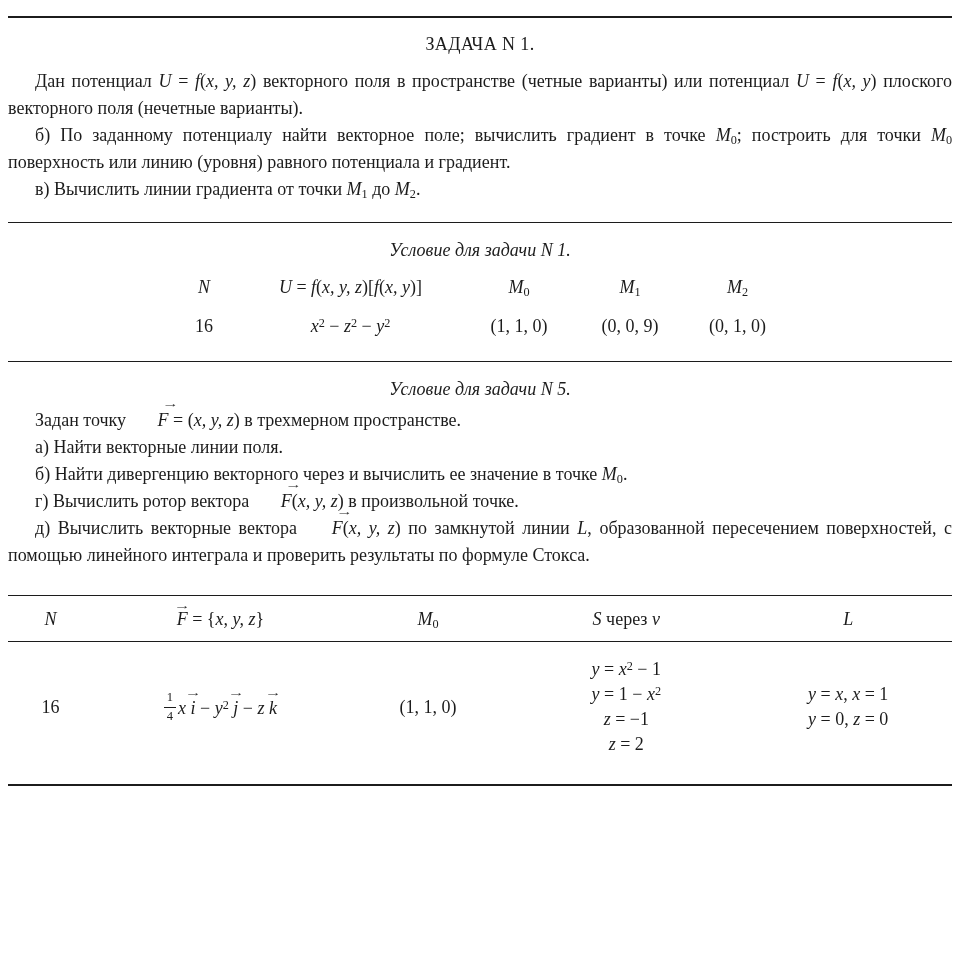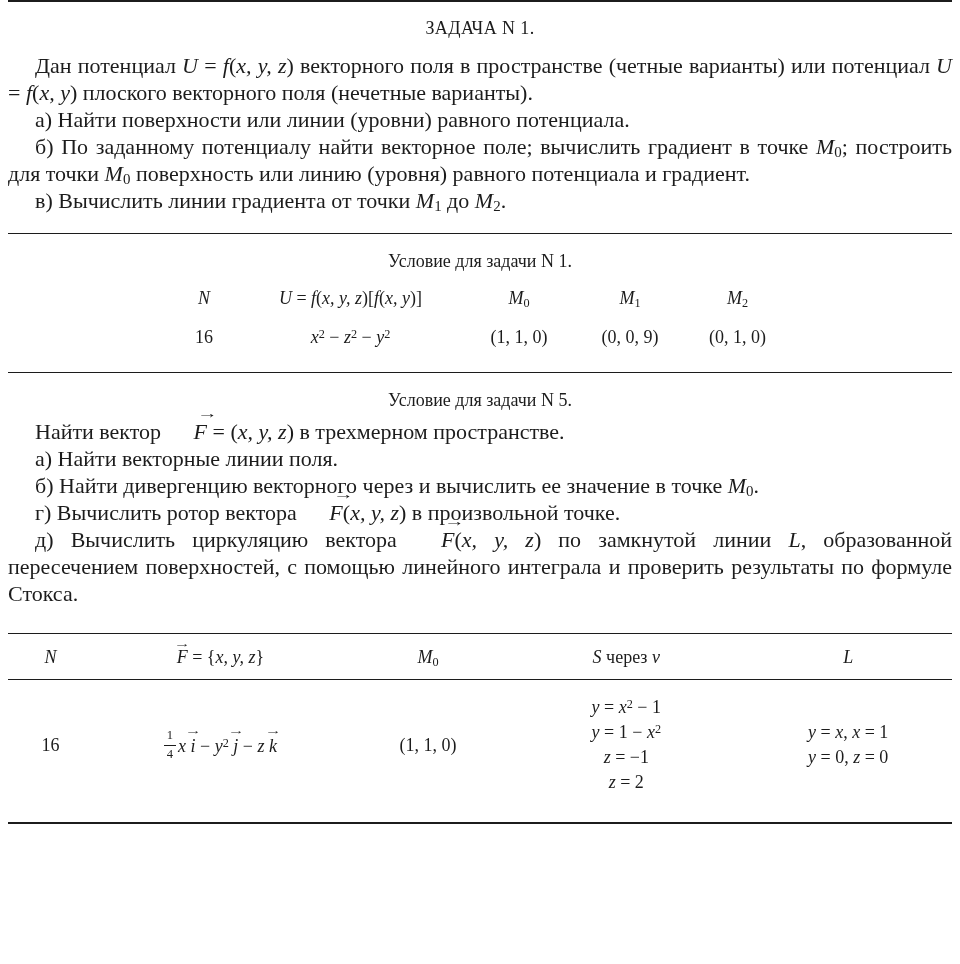--- a/index.html
+++ b/index.html
@@ -5,21 +5,21 @@
   html, body { margin: 0; padding: 0; background: #ffffff; }
   body {
     font-family: "Liberation Serif", "DejaVu Serif", serif;
     color: #1c1c1c;
     width: 960px;
   }
   .page {
     width: 960px;
     height: 964px;
     box-sizing: border-box;
-    padding: 0 8px 0 8px;
+    padding: 16px 8px 0 8px;
     background: #ffffff;
     overflow: hidden;
     position: relative;
   }
   .rule {
     border: 0;
     border-top: 1.6px solid #1c1c1c;
     margin: 0;
   }
   .rule--thick { border-top-width: 2.2px; }
@@ -35,23 +35,24 @@
     text-align: center;
     letter-spacing: 0.4px;
     margin: 13px 0 11px 0;
   }
   .subhead {
     font-size: 18px;
     line-height: 26px;
     font-weight: 400;
     text-align: center;
     margin: 14px 0 5px 0;
+    font-style: italic;
   }
   .para {
-    font-size: 22px;
+    font-size: 18px;
     line-height: 27px;
     text-align: justify;
     text-indent: 27px;
     margin: 0;
     hyphens: none;
   }
 
   
   .m { font-style: italic; }
   .sup { font-size: 68%; line-height: 0; position: relative; top: -0.42em; }
@@ -127,21 +128,20 @@
 <body>
 
 <div class="page">
 
   <hr class="rule rule--thick">
 
   <h1 class="title">ЗАДАЧА N 1.</h1>
 
   <section>
     <p class="para"><span>Дан потенциал </span><span class="m">U</span><span> = </span><span class="m">f</span><span>(</span><span class="m">x, y, z</span><span>) векторного поля в пространстве (четные варианты) или потенциал </span><span class="m">U</span><span> = </span><span class="m">f</span><span>(</span><span class="m">x, y</span><span>) плоского векторного поля (нечетные варианты).</span></p>
-    <p class="para"><span>а) Найти поверхности или линии (уровни) равного потенциала.</span></p>
     <p class="para"><span>б) По заданному потенциалу найти векторное поле; вычислить градиент в точке </span><span class="m">M</span><span class="sub">0</span><span>; построить для точки </span><span class="m">M</span><span class="sub">0</span><span> поверхность или линию (уровня) равного потенциала и градиент.</span></p>
     <p class="para"><span>в) Вычислить линии градиента от точки </span><span class="m">M</span><span class="sub">1</span><span> до </span><span class="m">M</span><span class="sub">2</span><span>.</span></p>
   </section>
 
   <hr class="rule rule--sep1">
 
   <h2 class="subhead">Условие для задачи N 1.</h2>
 
   <table class="t1">
     <colgroup>
@@ -169,25 +169,25 @@
         <td><span>(0, 1, 0)</span></td>
       </tr>
     </tbody>
   </table>
 
   <hr class="rule rule--sep2">
 
   <h2 class="subhead">Условие для задачи N 5.</h2>
 
   <section>
-    <p class="para"><span>Найти вектор </span><span class="m vec">F</span><span> = (</span><span class="m">x, y, z</span><span>) в трехмерном пространстве.</span></p>
+    <p class="para"><span>Задан точку </span><span class="m vec">F</span><span> = (</span><span class="m">x, y, z</span><span>) в трехмерном пространстве.</span></p>
     <p class="para"><span>а) Найти векторные линии поля.</span></p>
     <p class="para"><span>б) Найти дивергенцию векторного через и вычислить ее значение в точке </span><span class="m">M</span><span class="sub">0</span><span>.</span></p>
     <p class="para"><span>г) Вычислить ротор вектора </span><span class="m vec">F</span><span>(</span><span class="m">x, y, z</span><span>) в произвольной точке.</span></p>
-    <p class="para"><span>д) Вычислить циркуляцию вектора </span><span class="m vec">F</span><span>(</span><span class="m">x, y, z</span><span>) по замкнутой линии </span><span class="m">L</span><span>, образованной пересечением поверхностей, с помощью линейного интеграла и проверить результаты по формуле Стокса.</span></p>
+    <p class="para"><span>д) Вычислить векторные вектора </span><span class="m vec">F</span><span>(</span><span class="m">x, y, z</span><span>) по замкнутой линии </span><span class="m">L</span><span>, образованной пересечением поверхностей, с помощью линейного интеграла и проверить результаты по формуле Стокса.</span></p>
   </section>
 
   <hr class="rule rule--sep3">
 
   <table class="t2">
     <colgroup>
       <col class="t2c1">
         <col class="t2c2">
         <col class="t2c3">
         <col class="t2c4">

